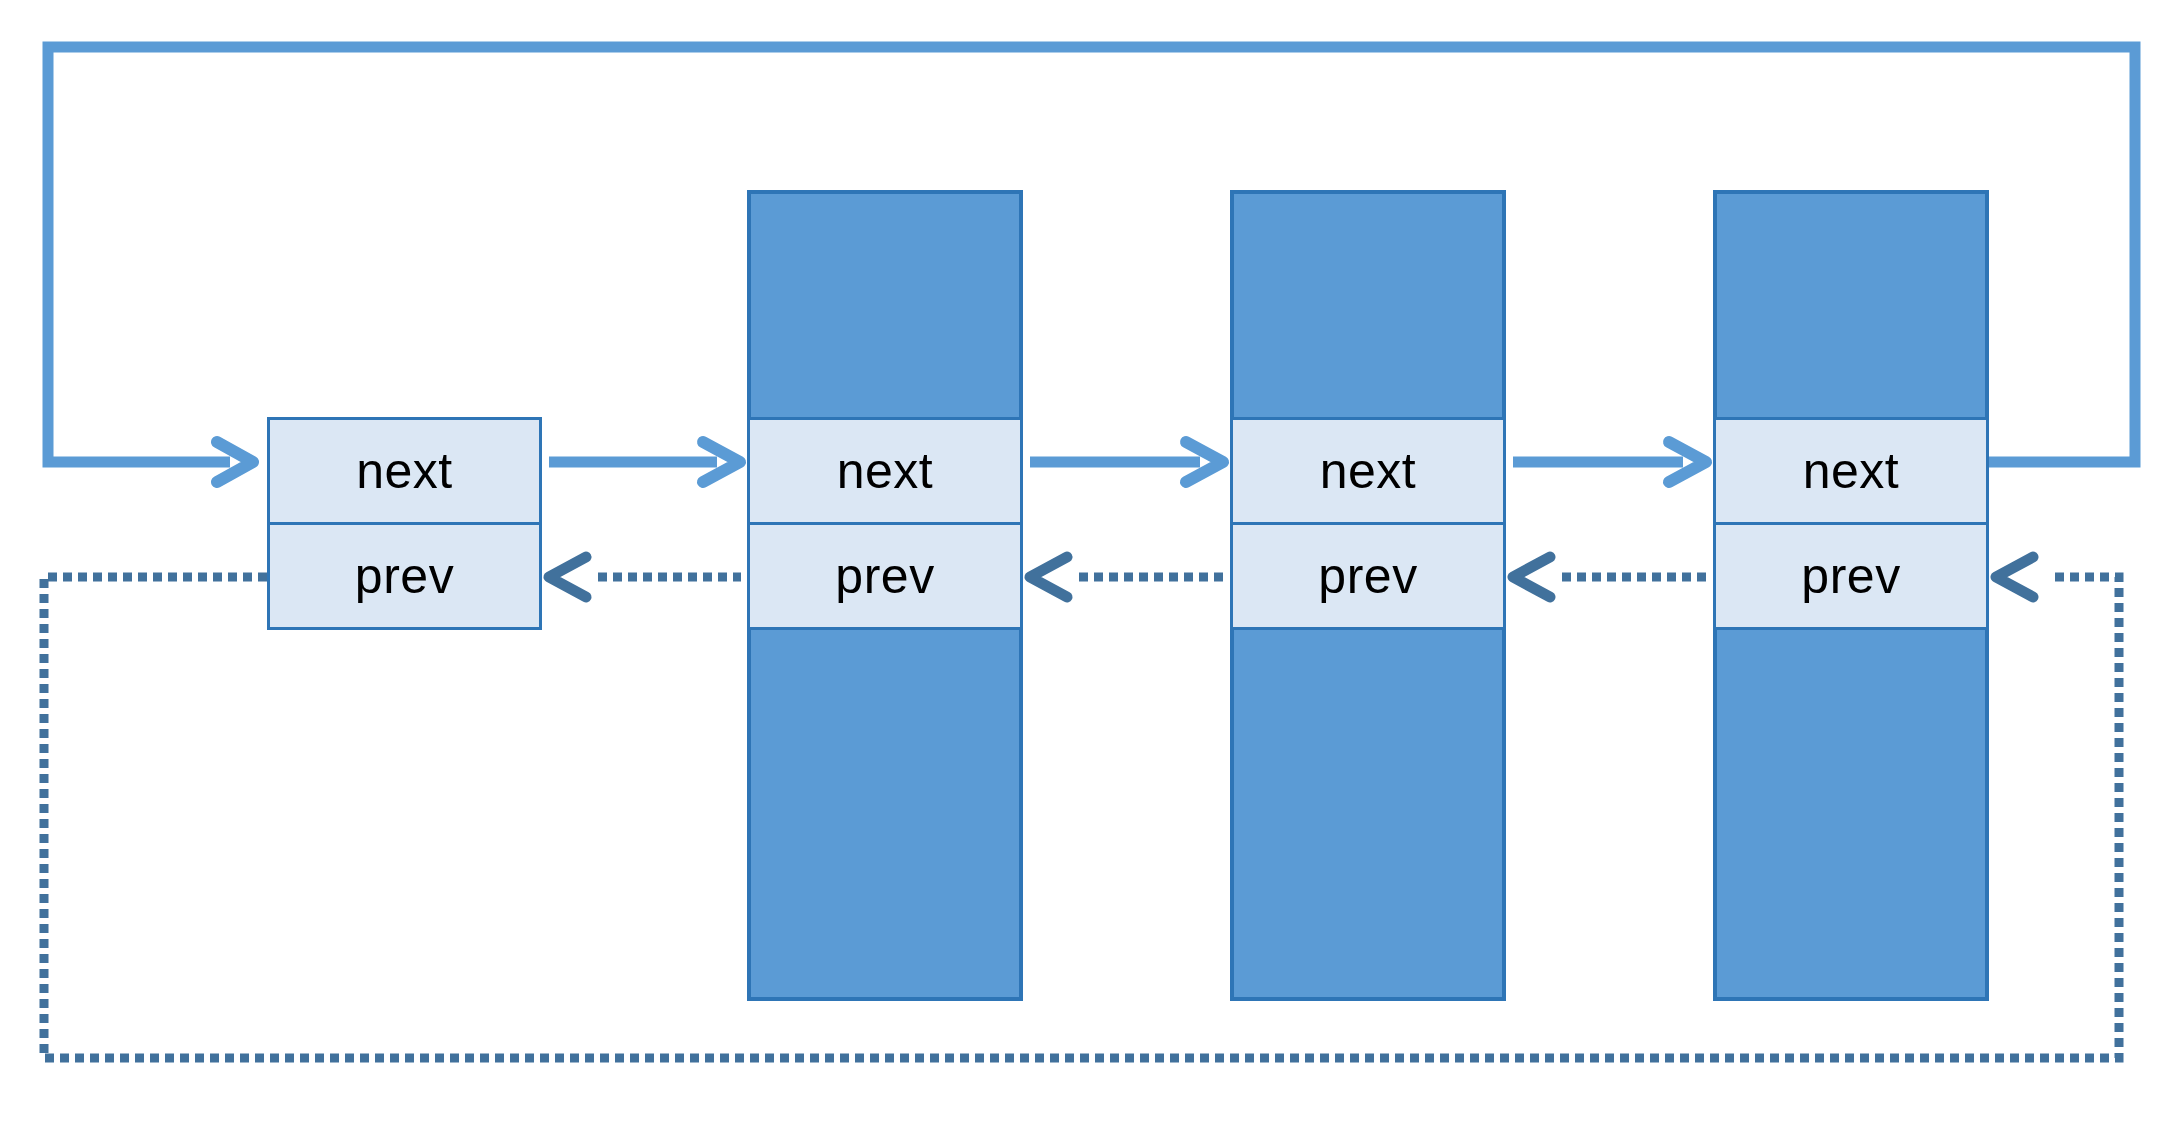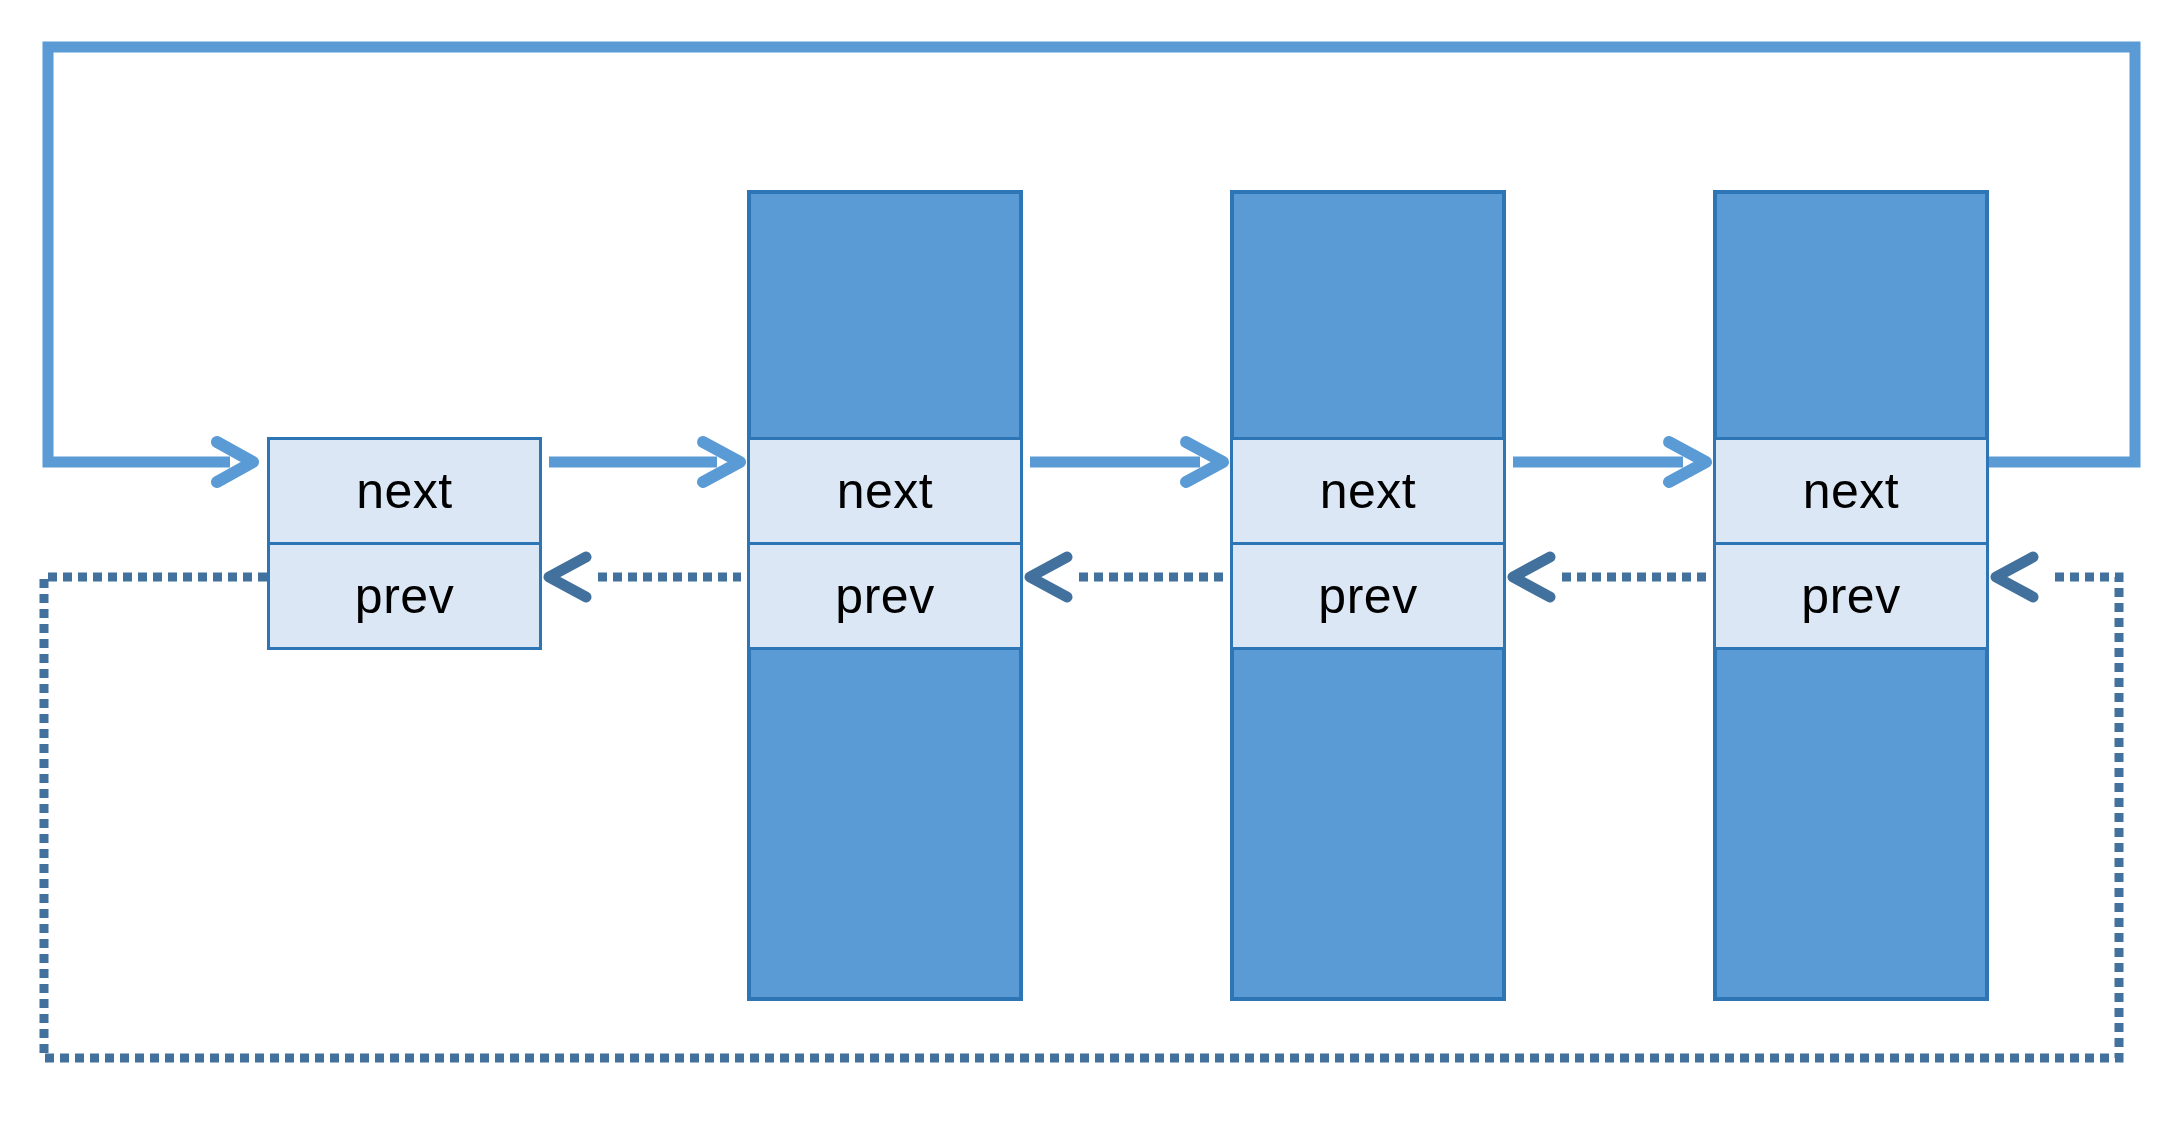--- a/index.html
+++ b/index.html
@@ -36,21 +36,20 @@
   
   .fields {
     position: absolute;
     top: 417px;
     height: 213px;
     background: #dbe7f4;
     border: 3px solid #2e75b6;
     box-sizing: border-box;
     display: flex;
     flex-direction: column;
-    margin-top: 20px;
   }
   .field {
     flex: 1 1 0;
     display: flex;
     align-items: center;
     justify-content: center;
     font-size: 50px;
     line-height: 1;
     color: #000000;
     letter-spacing: 0.5px;

